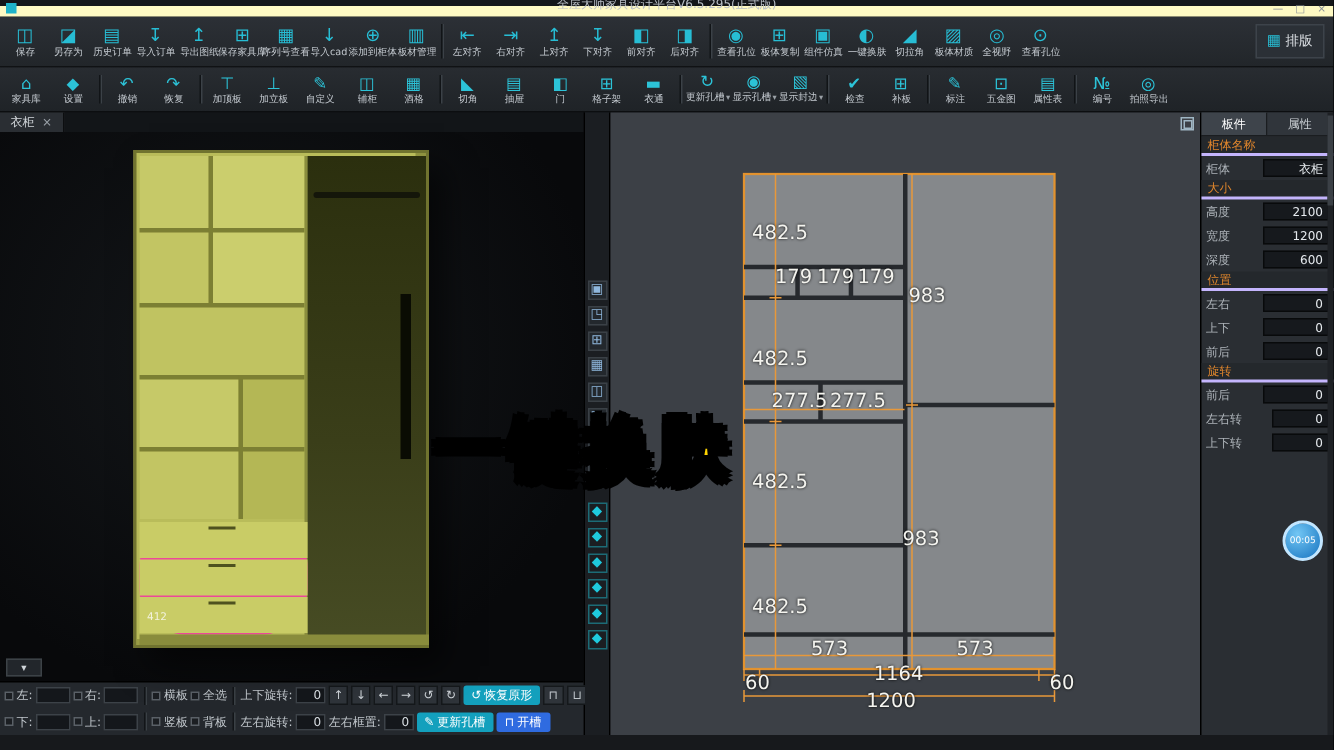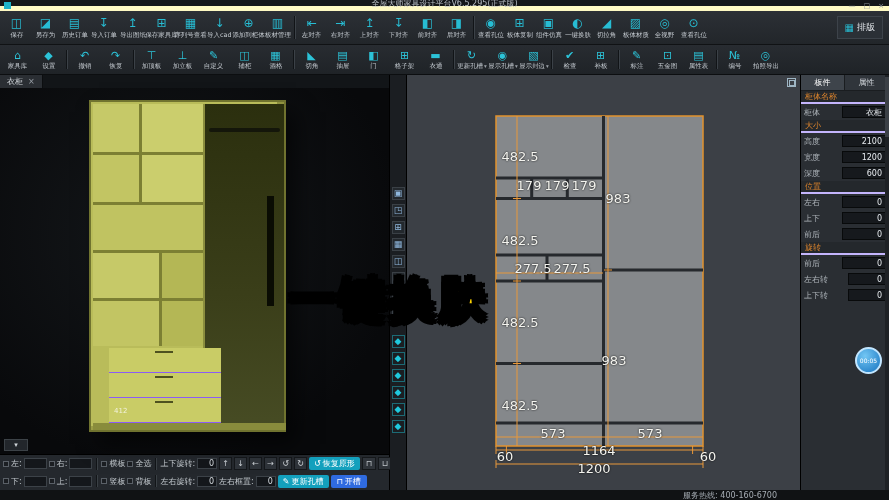--- a/index.html
+++ b/index.html
@@ -4,21 +4,21 @@
 <style>
   * { box-sizing: border-box; margin: 0; padding: 0; }
   html,body { background:#000; }
   .app {
     width:889px; height:500px; position:relative; overflow:hidden;
     background:#17191c; color:#c8cdd2;
     font-family:"DejaVu Sans", sans-serif;
   }
   
   .titlebar { height:11px; background:#141619; display:flex; align-items:center; justify-content:center;
-    font-size:8px; color:#b9bfc6; position:relative; border-bottom:5px solid #fef9c3; }
+    font-size:8px; color:#b9bfc6; position:relative; border-bottom:7px solid #fef9c3; }
   .app-icon { position:absolute; left:4px; top:2px; width:7px; height:7px; background:#1fb3c9; }
   .win-controls { position:absolute; right:5px; top:0; height:11px; display:flex; gap:8px; align-items:center;
     font-size:7px; color:#8a9097; }
   
   .tb1 { height:34px; background:linear-gradient(#2c3036,#22262a); display:flex; align-items:stretch;
     padding:1px 2px; border-bottom:1px solid #101214; }
   .tb1-btn { width:29px; display:flex; flex-direction:column; align-items:center; justify-content:center; gap:1px; cursor:default; }
   .tb2 { height:30px; background:linear-gradient(#282c31,#1f2327); display:flex; align-items:stretch;
     padding:1px 2px; border-bottom:1px solid #0c0e10; }
   .tb2-btn { width:31px; display:flex; flex-direction:column; align-items:center; justify-content:center; gap:0; }
@@ -49,21 +49,21 @@
     box-shadow: inset -7px 0 0 #8f923f, inset 0 -4px 0 #9a9d45, 10px 12px 20px rgba(0,0,0,.55); }
   .w-left { position:absolute; left:2px; top:2px; width:110px; height:242px; background:#aeb150; }
   .cell { position:absolute; }
   .sh { position:absolute; left:0; right:0; height:3px; background:#7c7f33; }
   .vd { position:absolute; width:3px; background:#7c7f33; }
   .w-mid { position:absolute; left:112px; top:2px; width:2px; height:326px; background:#8a8d3e; }
   .w-right { position:absolute; left:114px; top:2px; width:79px; height:326px;
     background:linear-gradient(#2b2f0e, #3a3e19 58%, #474c24); }
   .rod { position:absolute; left:4px; top:24px; right:4px; height:4px; background:#14160a; border-radius:2px; }
   .door-shadow { position:absolute; right:10px; top:92px; width:7px; height:110px; background:#0a0c03; }
-  .w-drawers { position:absolute; left:18px; top:246px; width:112px; height:75px; background:#8b5cf6; }
+  .w-drawers { position:absolute; left:2px; top:246px; width:112px; height:75px; background:#ec4899;border-radius:30px; }
   .drawer { position:absolute; left:0; width:112px; height:24px; background:#c9cc66; }
   .drawer::after { content:""; position:absolute; left:46px; top:3px; width:18px; height:2px; background:#4e511f; }
   .drawer-num { position:absolute; left:5px; top:9px; font-size:7px; color:#f2f2dc; }
   .w-plinth { position:absolute; left:2px; top:321px; width:193px; height:7px; background:#898c3c; }
   .view-dd { position:absolute; left:4px; bottom:3px; width:24px; height:12px; background:#22262b;
     border:1px solid #3c4247; color:#cfd4d9; font-size:7px; display:flex; align-items:center; justify-content:center; }
   
   .controls { height:36px; background:#24282d; border-top:1px solid #000; display:flex; flex-direction:column; font-size:8px; }
   .ctrl-row { flex:1; display:flex; align-items:center; gap:2px; padding:0 3px; white-space:nowrap; }
   .chkbox { width:6px; height:6px; border:1px solid #5a6067; background:#1b1e22; flex:none; }
@@ -650,17 +650,14 @@
           <div class="pscroll-thumb"></div>
         </div>
       <div class="badge">
         <span>00:05</span>
       </div>
     </div>
 
     <div class="skin-overlay">一键换肤</div>
   </div>
 
-  <div class="statusbar">
-    <span>服务热线: 400-160-6700</span>
-  </div>
 
 </div>
 
 </body></html>

